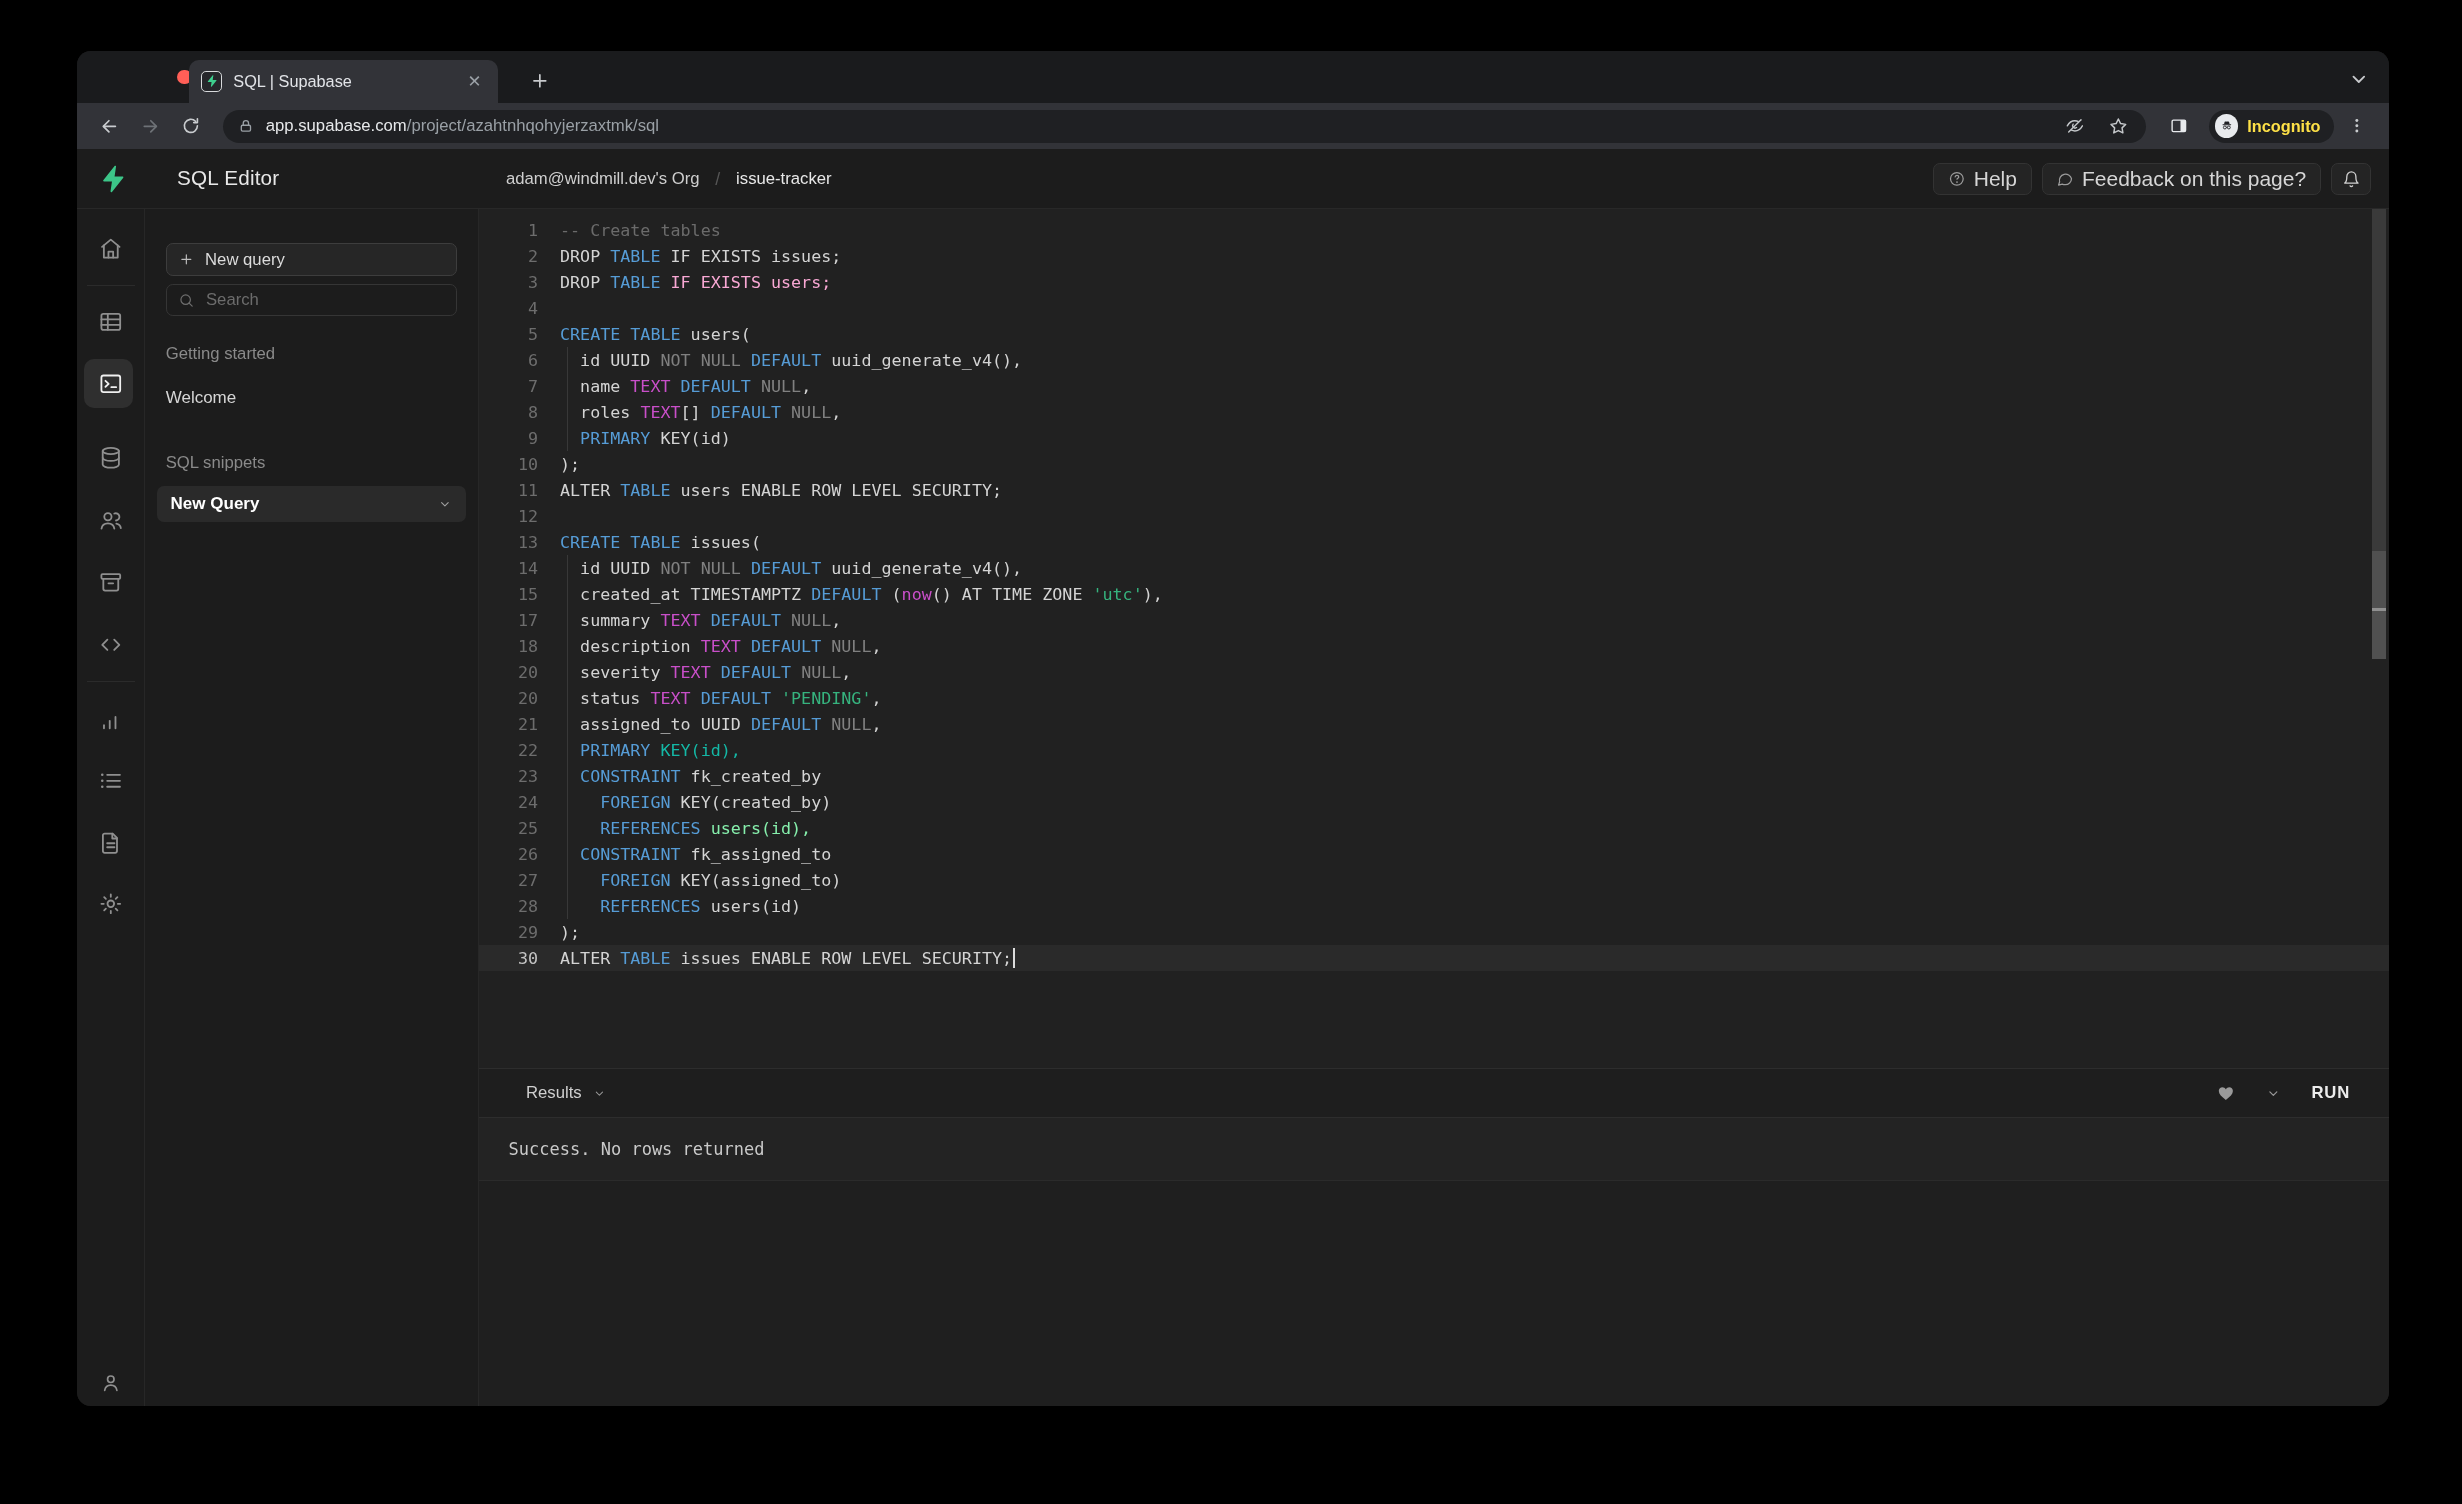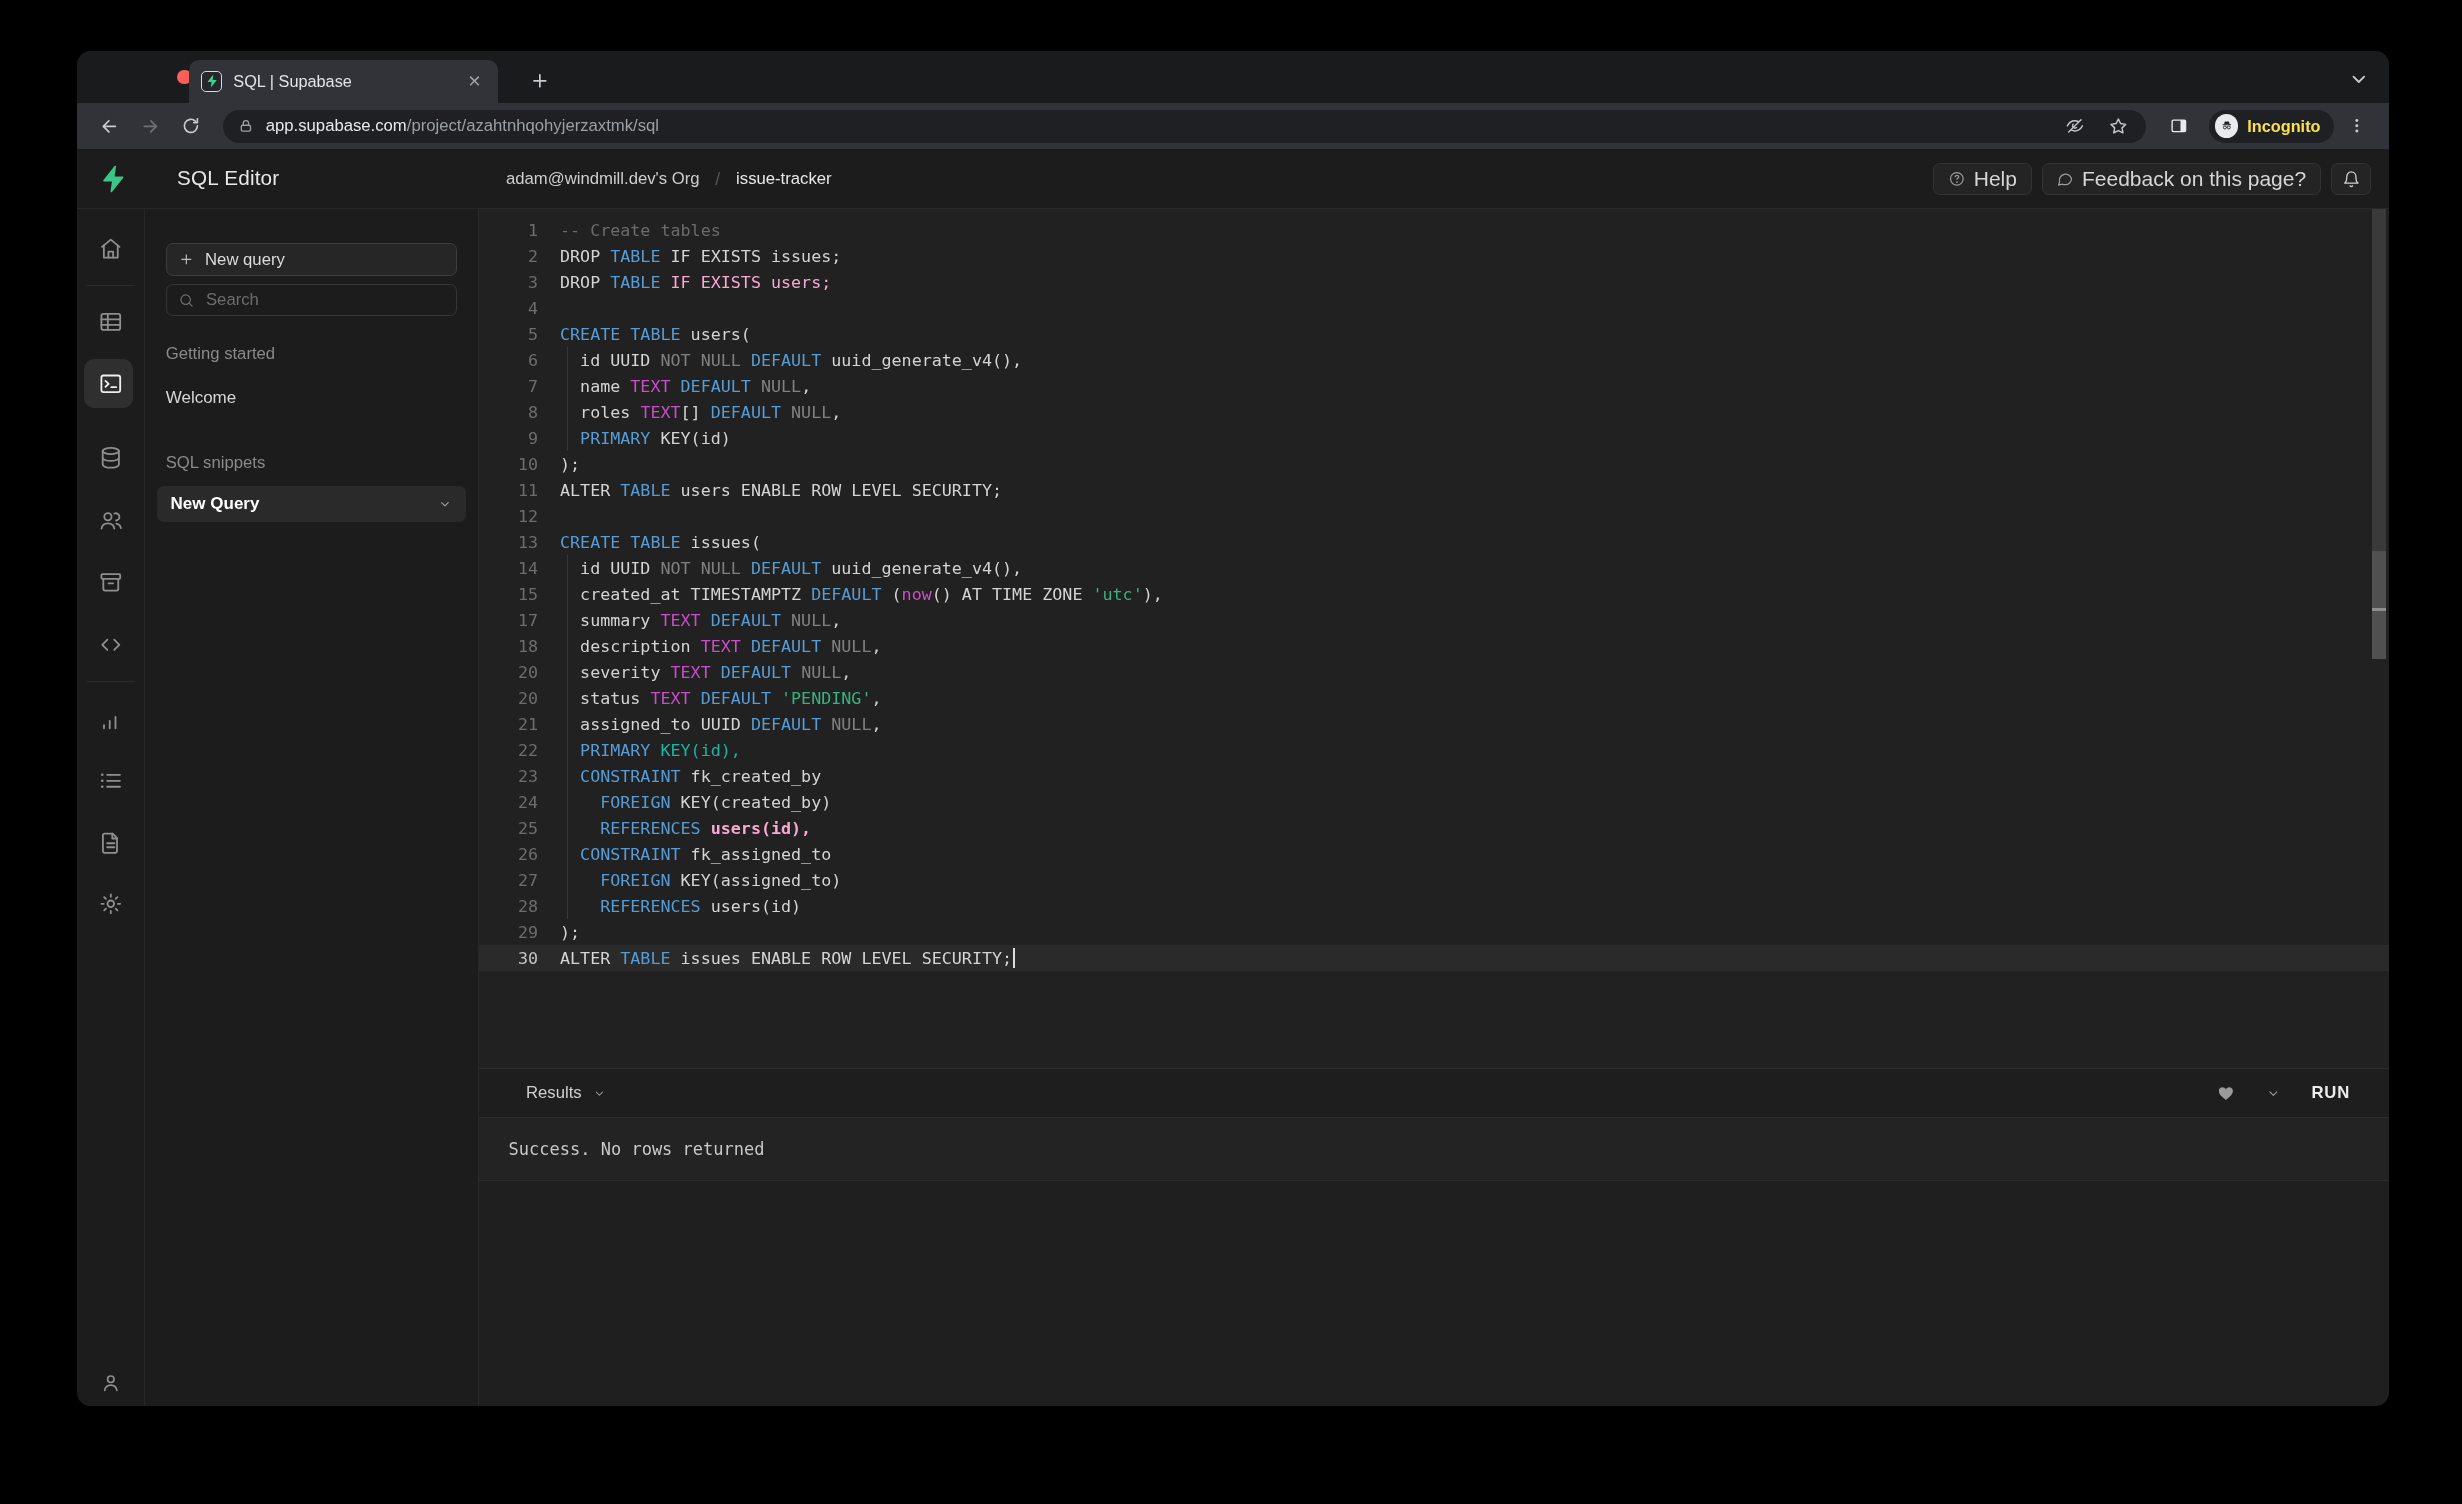--- a/index.html
+++ b/index.html
@@ -391,21 +391,21 @@
             <div class="row g"><span class="gut">14</span><span class="txt"><span style="color: rgb(212, 212, 212);">  id UUID </span><span style="color: rgb(128, 128, 128);">NOT NULL </span><span style="color: rgb(86, 156, 214);">DEFAULT </span><span style="color: rgb(212, 212, 212);">uuid_generate_v4(),</span></span></div>
             <div class="row g"><span class="gut">15</span><span class="txt"><span style="color: rgb(212, 212, 212);">  created_at TIMESTAMPTZ </span><span style="color: rgb(86, 156, 214);">DEFAULT </span><span style="color: rgb(212, 212, 212);">(</span><span style="color: rgb(201, 79, 201);">now</span><span style="color: rgb(212, 212, 212);">() AT TIME ZONE </span><span style="color: rgb(54, 179, 126);">'utc'</span><span style="color: rgb(212, 212, 212);">),</span></span></div>
             <div class="row g"><span class="gut">17</span><span class="txt"><span style="color: rgb(212, 212, 212);">  summary </span><span style="color: rgb(201, 79, 201);">TEXT </span><span style="color: rgb(86, 156, 214);">DEFAULT </span><span style="color: rgb(128, 128, 128);">NULL</span><span style="color: rgb(212, 212, 212);">,</span></span></div>
             <div class="row g"><span class="gut">18</span><span class="txt"><span style="color: rgb(212, 212, 212);">  description </span><span style="color: rgb(201, 79, 201);">TEXT </span><span style="color: rgb(86, 156, 214);">DEFAULT </span><span style="color: rgb(128, 128, 128);">NULL</span><span style="color: rgb(212, 212, 212);">,</span></span></div>
             <div class="row g"><span class="gut">20</span><span class="txt"><span style="color: rgb(212, 212, 212);">  severity </span><span style="color: rgb(201, 79, 201);">TEXT </span><span style="color: rgb(86, 156, 214);">DEFAULT </span><span style="color: rgb(128, 128, 128);">NULL</span><span style="color: rgb(212, 212, 212);">,</span></span></div>
             <div class="row g"><span class="gut">20</span><span class="txt"><span style="color: rgb(212, 212, 212);">  status </span><span style="color: rgb(201, 79, 201);">TEXT </span><span style="color: rgb(86, 156, 214);">DEFAULT </span><span style="color: rgb(54, 179, 126);">'PENDING'</span><span style="color: rgb(212, 212, 212);">,</span></span></div>
             <div class="row g"><span class="gut">21</span><span class="txt"><span style="color: rgb(212, 212, 212);">  assigned_to UUID </span><span style="color: rgb(86, 156, 214);">DEFAULT </span><span style="color: rgb(128, 128, 128);">NULL</span><span style="color: rgb(212, 212, 212);">,</span></span></div>
             <div class="row g"><span class="gut">22</span><span class="txt"><span style="color: rgb(212, 212, 212);">  </span><span style="color: rgb(86, 156, 214);">PRIMARY </span><span style="color: #14b8a6; text-align: right;">KEY(id),</span></span></div>
             <div class="row g"><span class="gut">23</span><span class="txt"><span style="color: rgb(212, 212, 212);">  </span><span style="color: rgb(86, 156, 214);">CONSTRAINT </span><span style="color: rgb(212, 212, 212);">fk_created_by</span></span></div>
             <div class="row g"><span class="gut">24</span><span class="txt"><span style="color: rgb(212, 212, 212);">    </span><span style="color: rgb(86, 156, 214);">FOREIGN </span><span style="color: rgb(212, 212, 212);">KEY(created_by)</span></span></div>
-            <div class="row g"><span class="gut">25</span><span class="txt"><span style="color: rgb(212, 212, 212);">    </span><span style="color: rgb(86, 156, 214);">REFERENCES </span><span style="color: #f9a8d4; font-weight: bold;">users(id),</span></span></div>
+            <div class="row g"><span class="gut">25</span><span class="txt"><span style="color: rgb(212, 212, 212);">    </span><span style="color: rgb(86, 156, 214);">REFERENCES </span><span style="color: #86efac;">users(id),</span></span></div>
             <div class="row g"><span class="gut">26</span><span class="txt"><span style="color: rgb(212, 212, 212);">  </span><span style="color: rgb(86, 156, 214);">CONSTRAINT </span><span style="color: rgb(212, 212, 212);">fk_assigned_to</span></span></div>
             <div class="row g"><span class="gut">27</span><span class="txt"><span style="color: rgb(212, 212, 212);">    </span><span style="color: rgb(86, 156, 214);">FOREIGN </span><span style="color: rgb(212, 212, 212);">KEY(assigned_to)</span></span></div>
             <div class="row g"><span class="gut">28</span><span class="txt"><span style="color: rgb(212, 212, 212);">    </span><span style="color: rgb(86, 156, 214);">REFERENCES </span><span style="color: rgb(212, 212, 212);">users(id)</span></span></div>
             <div class="row"><span class="gut">29</span><span class="txt"><span style="color: rgb(212, 212, 212);">);</span></span></div>
             <div class="row cur"><span class="gut">30</span><span class="txt"><span style="color: rgb(212, 212, 212);">ALTER </span><span style="color: rgb(86, 156, 214);">TABLE </span><span style="color: rgb(212, 212, 212);">issues ENABLE ROW LEVEL SECURITY;</span><span class="caret"></span></span></div>
           </div>
         <div class="sbar-track"></div>
         <div class="sbar-thumb"></div>
         <div class="sbar-mark"></div>
       </div>

